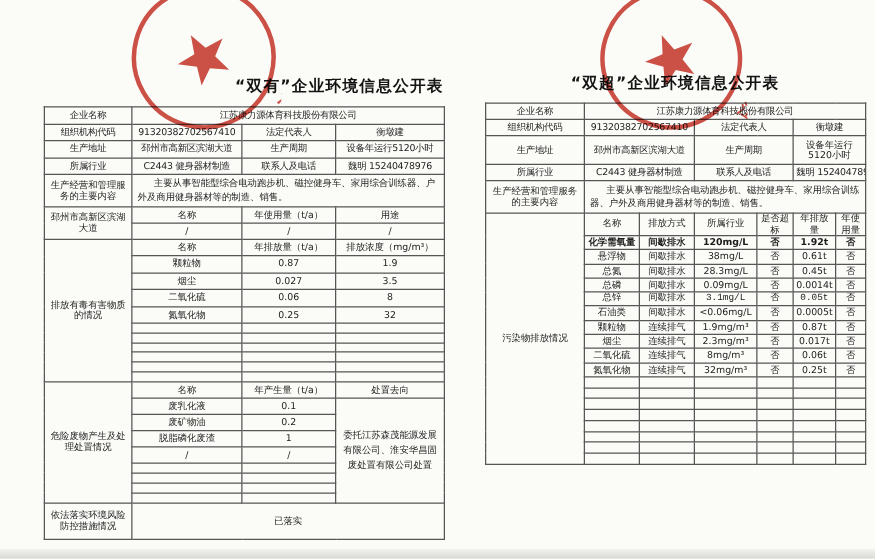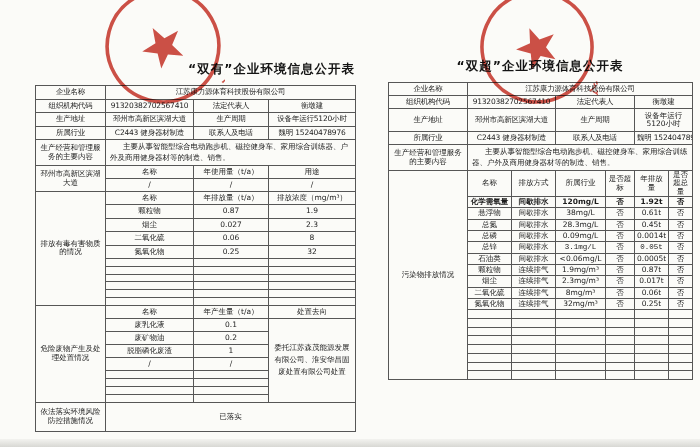--- a/index.html
+++ b/index.html
@@ -98,21 +98,21 @@
         <td class="hdr">排放浓度（mg/m³）</td>
       </tr>
       <tr style="height: 13.5px;">
         <td>颗粒物</td>
         <td>0.87</td>
         <td>1.9</td>
       </tr>
       <tr style="height: 13.5px;">
         <td>烟尘</td>
         <td>0.027</td>
-        <td>2.3</td>
+        <td>3.5</td>
       </tr>
       <tr style="height: 13.5px;">
         <td>二氧化硫</td>
         <td>0.06</td>
         <td>8</td>
       </tr>
       <tr style="height: 13.5px;">
         <td>氮氧化物</td>
         <td>0.25</td>
         <td>32</td>
@@ -232,21 +232,21 @@
         <td class="lbl">生产经营和管理服务的主要内容</td>
         <td colspan="6" class="para">主要从事智能型综合电动跑步机、磁控健身车、家用综合训练器、户外及商用健身器材等的制造、销售。</td>
       </tr>
       <tr style="height: 18px;">
         <td rowspan="19" class="lbl">污染物排放情况</td>
         <td class="hdr">名称</td>
         <td class="hdr">排放方式</td>
         <td class="hdr">所属行业</td>
         <td class="hdr">是否超标</td>
         <td class="hdr">年排放量</td>
-        <td class="hdr">是否超总量</td>
+        <td class="hdr">年使用量</td>
       </tr>
       <tr style="height: 11.3px; font-weight: bold;">
         <td>化学需氧量</td>
         <td>间歇排水</td>
         <td>120mg/L</td>
         <td>否</td>
         <td>1.92t</td>
         <td>否</td>
       </tr>
       <tr style="height: 11.3px;">

